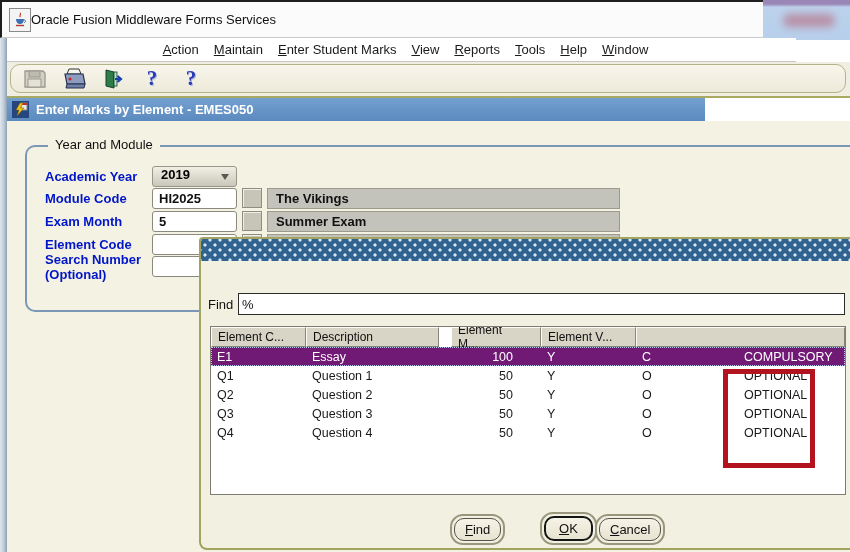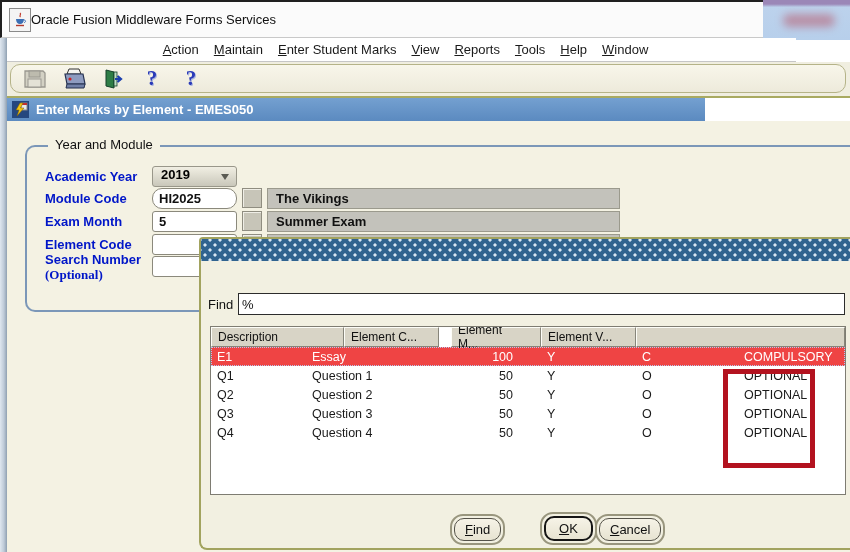--- a/index.html
+++ b/index.html
@@ -102,21 +102,21 @@
   .lov-table { position:absolute; left:9px; top:87px; width:636px; height:169px;
                background:#ffffff; border:1px solid #7e7c72; overflow:hidden; }
   .thead { display:flex; height:20px; }
   .th { background:#d8d4c6; border-top:1px solid #fdfdf7; border-left:1px solid #fdfdf7;
         border-right:1px solid #87857a; border-bottom:1px solid #87857a;
         font-size:12px; color:#111; display:flex; align-items:center; padding-left:6px; }
   .trow { display:flex; height:19px; font-size:12.5px; color:#1a1a1a; }
   .td { display:flex; align-items:center; padding-left:6px; overflow:hidden; white-space:nowrap; }
   .c0 { width:95px; } .c1 { width:133px; } .c2 { width:90px; justify-content:flex-end; padding-right:28px;margin-left:12px; }
   .c3 { width:95px; } .c4 { width:102px; } .c5 { flex:1; }
-  .trow.selected { background:#ef4444; color:#ffffff; outline:1px dotted #b9c6ee; outline-offset:-1px; }
+  .trow.selected { background:#701a75; color:#ffffff; outline:1px dotted #b9c6ee; outline-offset:-1px; }
 
   .red-box { position:absolute; left:522px; top:130px; width:92px; height:99px;
              border:5px solid #b3121f; z-index:7; }
 
   .btn-ring { position:absolute; border:2px solid #99967e; border-radius:13px; padding:2px;
               background:#f2f0e1; }
   .lov-btn { border:1px solid #55534a; border-radius:10px;
              background:linear-gradient(180deg,#f6f3e7,#e7e3d1);
              font-family:"Liberation Sans",sans-serif; font-size:13px; color:#111;
              padding:3px 10px; cursor:default; }
@@ -206,49 +206,49 @@
   <div class="abs group-frame"></div>
   <div class="abs group-title">Year and Module</div>
 
   <div class="abs f-label" style="top:169px;">Academic Year</div>
   <div class="abs dropdown">
     <span class="val">2019</span>
     <span class="dd-arrow"></span>
   </div>
 
   <div class="abs f-label" style="top:191px;">Module Code</div>
-  <input class="tinput" style="left: 152px; top: 188px; border-radius: 10px;" value="HI2025">
+  <input class="tinput" style="left: 152px; top: 188px;" value="HI2025">
   <div class="sq-btn" style="top:188px;"></div>
   <div class="desc-field" style="top:188px;">The Vikings</div>
 
   <div class="abs f-label" style="top:214px;">Exam Month</div>
   <input class="tinput" style="left: 152px; top: 211px;" value="5">
   <div class="sq-btn" style="top:211px;"></div>
   <div class="desc-field" style="top:211px;">Summer Exam</div>
 
   <div class="abs f-label" style="top:237px;">Element Code</div>
   <input class="tinput" style="left: 152px; top: 234px;" value="">
   <div class="sq-btn" style="top:234px;"></div>
   <div class="desc-field" style="top:234px;"></div>
 
   <div class="abs f-label" style="top:252px;">Search Number</div>
-  <div class="abs f-label" style="top:267px;font-family:Liberation Serif, serif;">(Optional)</div>
+  <div class="abs f-label" style="top:267px;">(Optional)</div>
   <input class="tinput" style="left: 152px; top: 256px;" value="">
 
 
   <div class="abs dialog">
     <div class="dialog-titlebar"></div>
 
     <span class="find-label">Find</span>
     <input class="find-input" value="%" style="">
 
     <div class="lov-table">
       <div class="thead">
+        <div class="th c0">Element C...</div>
         <div class="th c1">Description</div>
-        <div class="th c0">Element C...</div>
         <div class="th c2">Element M...</div>
         <div class="th c3">Element V...</div>
         <div class="th c5"></div>
       </div>
       <div class="trow selected">
         <div class="td c0">E1</div>
         <div class="td c1">Essay</div>
         <div class="td c2">100</div>
         <div class="td c3">Y</div>
         <div class="td c4">C</div>

